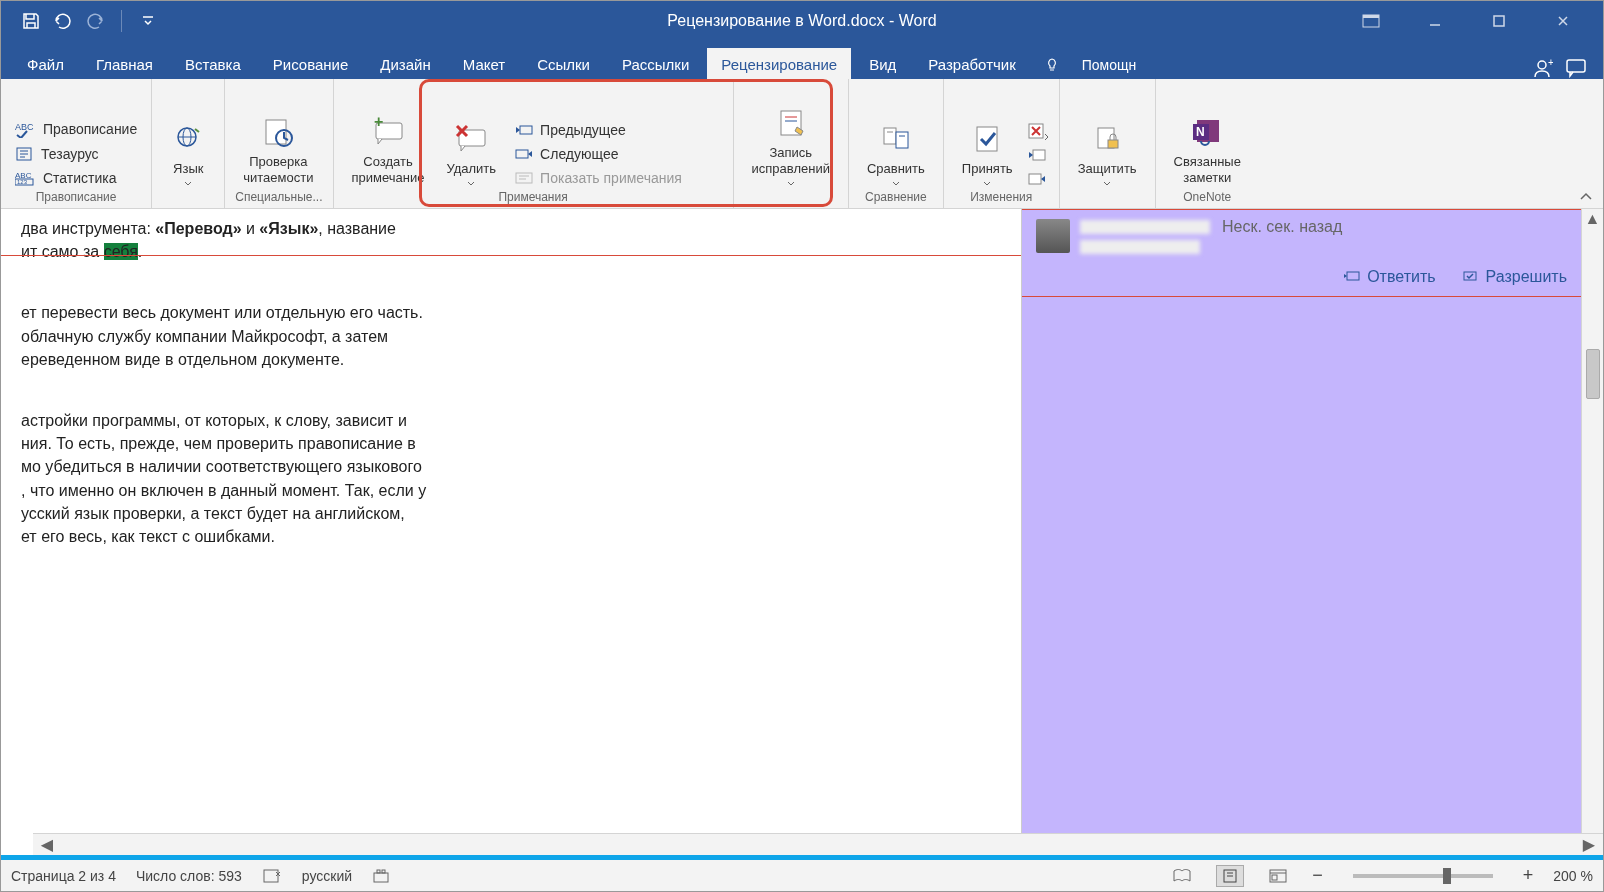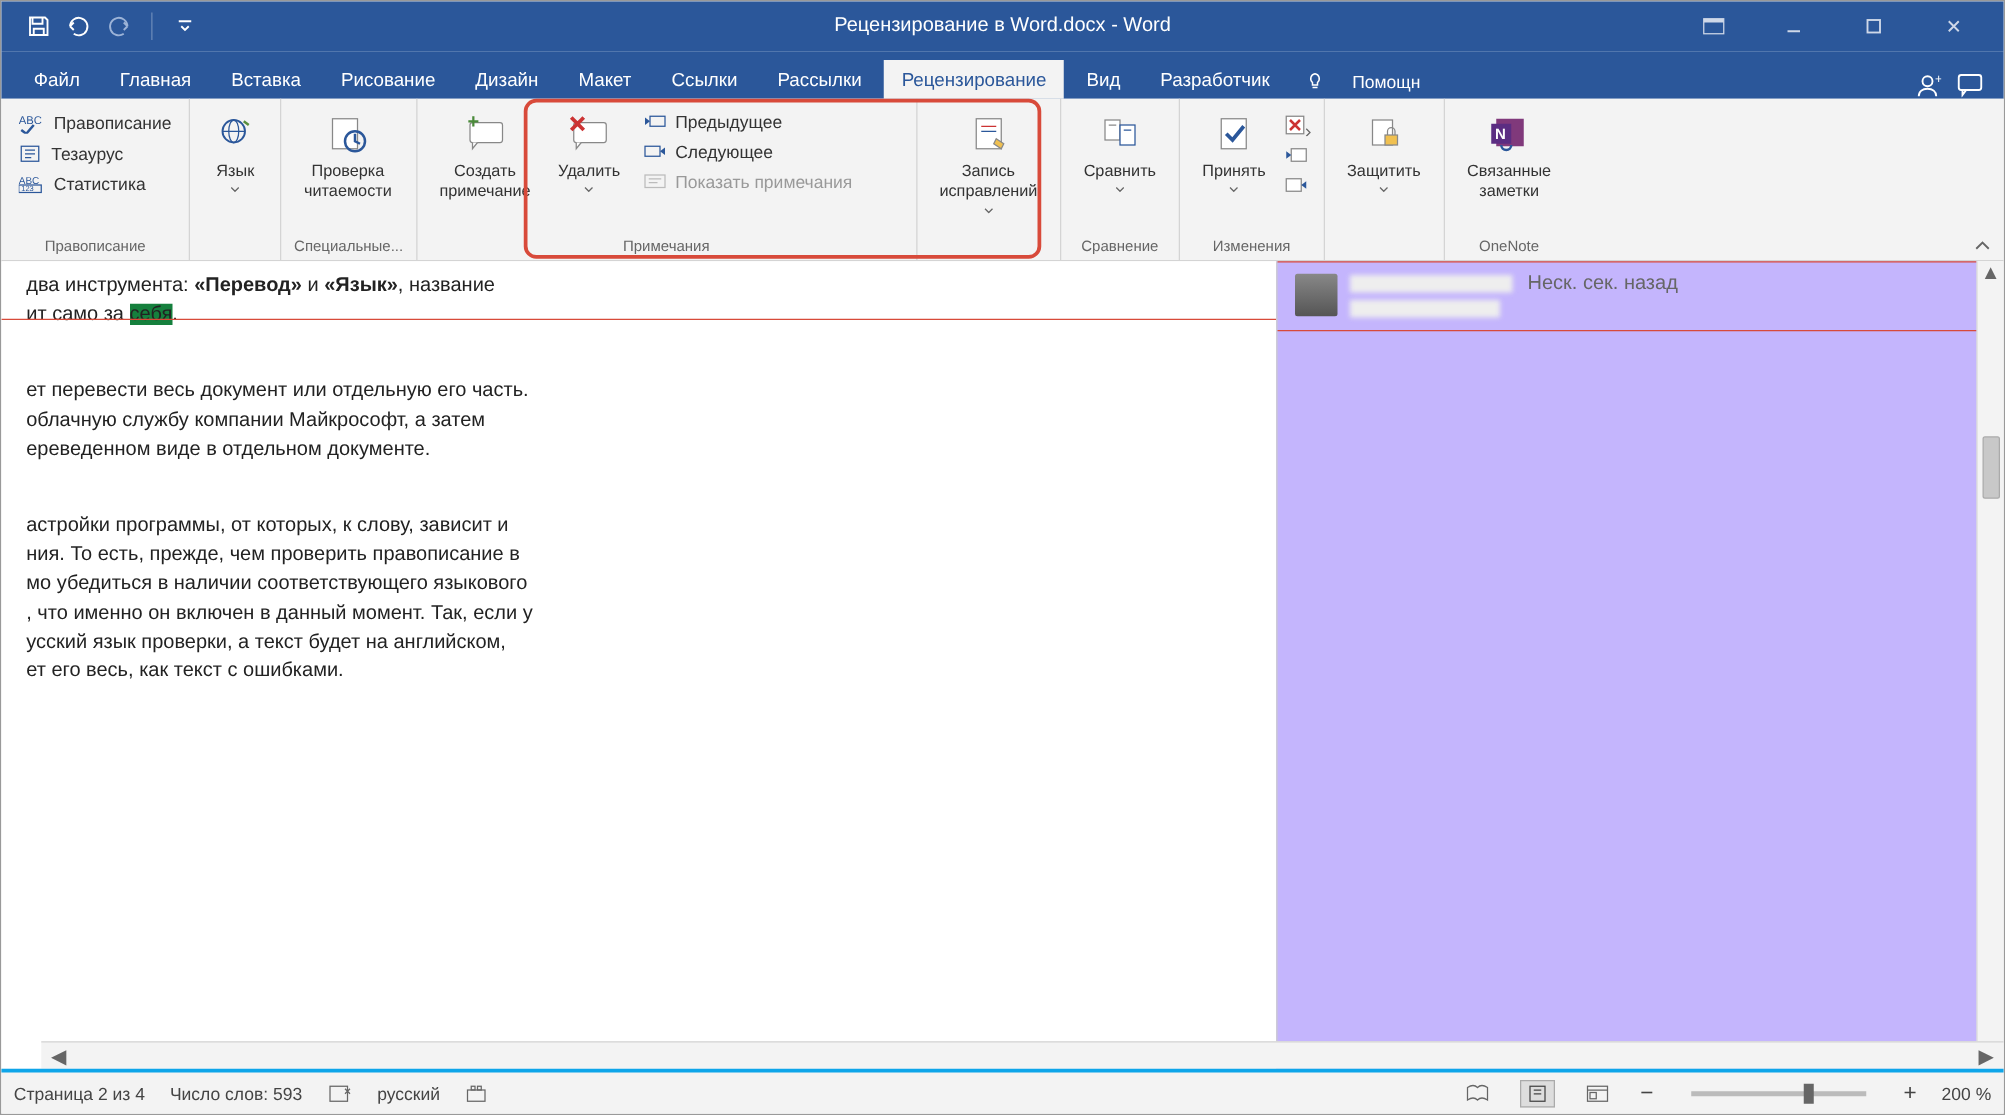--- a/index.html
+++ b/index.html
@@ -18,21 +18,21 @@
 .tabs { height: 38px; background: #2b579a; display: flex; align-items: flex-end; padding-left: 12px; gap: 4px; }
 .tab { padding: 8px 14px 6px; color: #fff; font-size: 15px; cursor: pointer; }
 .tab.active { background: #f3f3f3; color: #2b579a; }
 .tab-search { color: #fff; display: flex; align-items: center; gap: 22px; padding: 0 10px 6px; font-size: 14px; }
 .tab-right { margin-left: auto; display: flex; align-items: center; gap: 12px; padding-right: 14px; color: #fff; }
 
 
 .ribbon { height: 130px; background: #f3f3f3; border-bottom: 1px solid #d4d4d4; display: flex; position: relative; }
 .ribbon-group { border-right: 1px solid #d4d4d4; padding: 4px 10px 2px; display: flex; flex-direction: column; justify-content: space-between; }
 .ribbon-group-label { font-size: 12px; color: #666; text-align: center; padding: 2px 0; }
-.ribbon-group-body { flex: 1; display: flex; align-items: flex-start; gap: 6px; padding-top: 4px; }
+.ribbon-group-body { flex: 1; display: flex; align-items: flex-end; gap: 6px; padding-top: 4px; }
 .ribbon-btn-small { display: flex; align-items: center; gap: 6px; font-size: 14px; color: #333; padding: 2px 4px; cursor: pointer; white-space: nowrap; }
 .ribbon-btn-large { display: flex; flex-direction: column; align-items: center; gap: 4px; font-size: 13px; color: #333; padding: 2px 8px; cursor: pointer; text-align: center; line-height: 1.25; }
 .ribbon-btn-large .icon-box { width: 36px; height: 36px; display: flex; align-items: center; justify-content: center; }
 .ribbon-col { display: flex; flex-direction: column; gap: 4px; }
 .highlight-box { position: absolute; border: 3px solid #d84a3a; border-radius: 10px; pointer-events: none; }
 .ribbon-collapse { position: absolute; right: 10px; bottom: 6px; color: #666; cursor: pointer; }
 
 
 .workspace { position: absolute; top: 208px; left: 0; right: 0; bottom: 36px; display: flex; }
 .doc-area { flex: 1; background: #fff; padding: 8px 16px 8px 20px; font-size: 16px; color: #222; line-height: 1.45; overflow: hidden; position: relative; }
@@ -52,21 +52,21 @@
 
 
 .vscroll { width: 22px; background: #f3f3f3; display: flex; flex-direction: column; align-items: center; justify-content: space-between; border-left: 1px solid #d4d4d4; }
 .scroll-arrow { width: 20px; height: 20px; display: flex; align-items: center; justify-content: center; color: #666; cursor: pointer; }
 .scroll-thumb { width: 14px; height: 50px; background: #c8c8c8; border: 1px solid #aaa; border-radius: 2px; margin-top: 120px; }
 .hscroll { position: absolute; bottom: 36px; left: 32px; right: 0; height: 22px; background: #f3f3f3; border-top: 1px solid #d4d4d4; display: flex; align-items: center; }
 .hscroll .scroll-arrow { margin: 0 4px; }
 .hscroll-track { flex:1; height:14px; }
 
 
-.statusbar { position: absolute; bottom: 0; left: 0; right: 0; height: 36px; background: #f3f3f3; border-top: 3px solid #0ea5e9; display: flex; align-items: center; padding: 0 10px; font-size: 14px; color: #444; gap: 20px; }
+.statusbar { position: absolute; bottom: 0; left: 0; right: 0; height: 36px; background: #f3f3f3; border-top: 5px solid #0ea5e9; display: flex; align-items: center; padding: 0 10px; font-size: 14px; color: #444; gap: 20px; }
 .statusbar .spacer { flex: 1; }
 .status-item { display: flex; align-items: center; gap: 6px; cursor: pointer; }
 .zoom-slider { width: 140px; height: 4px; background: #bbb; position: relative; margin: 0 10px; }
 .zoom-slider::after { content:''; position: absolute; top:-6px; left: 90px; width: 8px; height: 16px; background: #666; }
 .view-btn { width: 28px; height: 22px; border: 1px solid transparent; display:flex; align-items:center; justify-content:center; color:#555; cursor:pointer; }
 .view-btn.active { background:#ddd; border-color:#aaa; }
 
 svg { display: block; }
 .muted { color: #999; }
 </style>
@@ -422,20 +422,36 @@
       <div class="comment-head">
         <div class="avatar"></div>
         <div style="display:flex;flex-direction:column;gap:4px">
           <div style="display:flex;align-items:center;gap:10px">
             <div class="comment-blur"></div>
             <span class="comment-time">Неск. сек. назад</span>
           </div>
           <div class="comment-blur" style="width:120px"></div>
         </div>
       </div>
+      <div class="comment-actions">
+        <span>
+          <svg width="18" height="16" viewBox="0 0 18 16">
+              <rect x="4" y="3" width="12" height="8" fill="none" stroke="#2b579a"></rect>
+              <path d="M4 7l-3-2v4z" fill="#2b579a"></path>
+            </svg>
+          <span>Ответить</span>
+        </span>
+        <span>
+          <svg width="18" height="16" viewBox="0 0 18 16">
+              <rect x="2" y="3" width="12" height="8" fill="none" stroke="#2b579a"></rect>
+              <path d="M5 7l2 2 4-4" fill="none" stroke="#2b579a" stroke-width="1.5"></path>
+            </svg>
+          <span>Разрешить</span>
+        </span>
+      </div>
     </div>
   </div>
 
   <div class="vscroll">
     <div class="scroll-arrow">▲</div>
     <div style="flex:1;position:relative">
         <div class="scroll-thumb"></div>
       </div>
     <div class="scroll-arrow">▼</div>
   </div>

